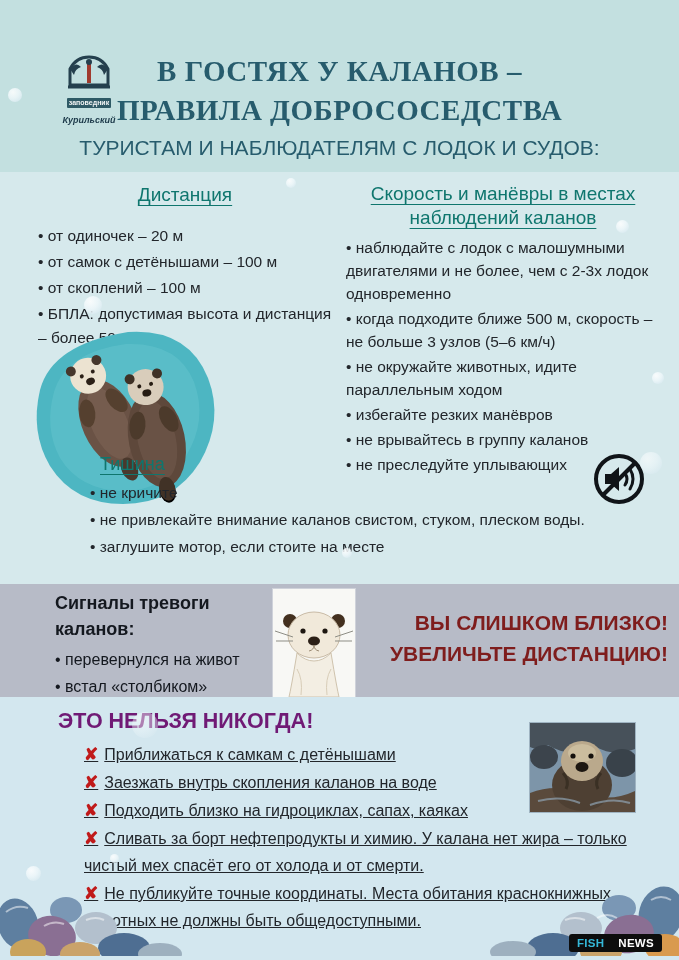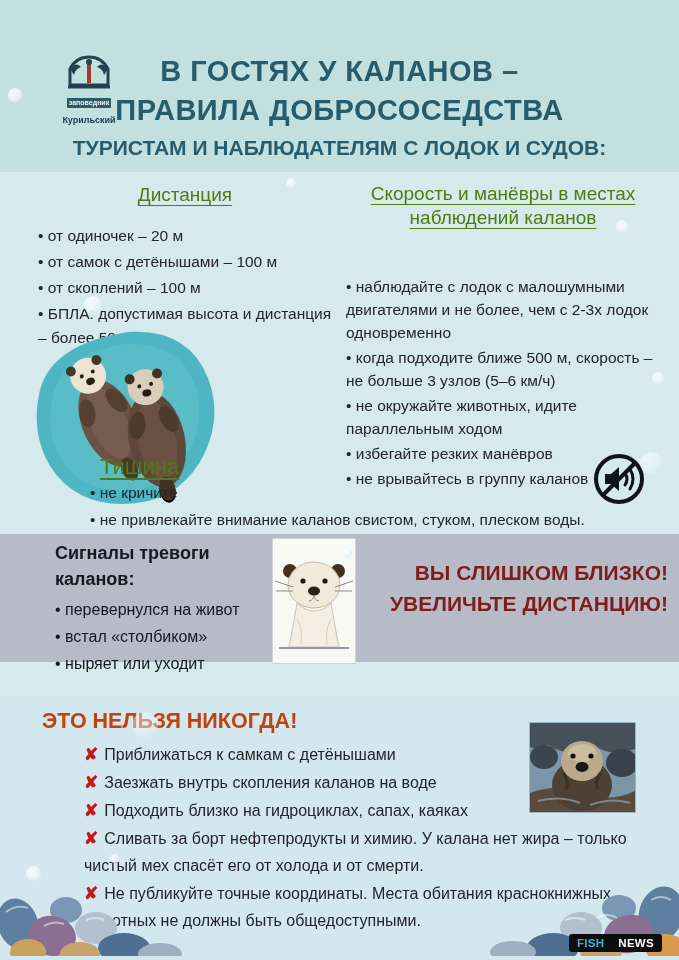--- a/index.html
+++ b/index.html
@@ -2,63 +2,63 @@
 <html><head>
 <meta charset="utf-8">
 <style>
   html,body{margin:0;padding:0;}
   body{font-family:"Liberation Sans",sans-serif;}
   .poster{position:relative;width:679px;height:960px;overflow:hidden;background:#d6e9ec;}
 
   
   .header{position:absolute;left:0;top:0;width:679px;height:172px;background:#c3e0e0;}
   .rules{position:absolute;left:0;top:172px;width:679px;height:391px;background:#d6e9ec;}
-  .alarm-band{position:absolute;left:0;top:534px;width:679px;height:128px;background:#b7bbc7;}
+  .alarm-band{position:absolute;left:0;top:584px;width:679px;height:128px;background:#b7bbc7;}
   .never-sec{position:absolute;left:0;top:697px;width:679px;height:263px;background:#d3e7ef;}
 
   
   .logo{position:absolute;left:52px;top:55px;width:74px;text-align:center;}
   .logo svg{display:block;margin:0 auto;}
   .logo .l1{font-size:7px;font-weight:bold;color:#f2f5f5;background:#2e5a66;padding:1px 2px;border-radius:1px;display:inline-block;line-height:8px;}
-  .logo .l2{font-size:9px;font-weight:bold;color:#1d3a4a;line-height:11px;}
-  .title{position:absolute;left:0;top:52px;width:679px;text-align:center;color:#275c6d;font-size:29px;font-weight:bold;line-height:39px;letter-spacing:.5px;}
-  .subtitle{position:absolute;left:0;top:136px;width:679px;text-align:center;color:#275c6d;font-size:21px;font-weight:bold;}
-
-  
-  .col-head{position:absolute;color:#4d7c0f;font-size:19px;text-align:center;}
+  .logo .l2{font-size:9px;font-weight:bold;color:#1d3a4a;line-height:11px;font-style:italic;}
+  .title{position:absolute;left:0;top:52px;width:679px;text-align:center;color:#275c6d;font-size:29px;font-weight:bold;line-height:39px;letter-spacing:.5px;font-family:Liberation Serif, serif;}
+  .subtitle{position:absolute;left:0;top:136px;width:679px;text-align:center;color:#275c6d;font-size:21px;font-weight:normal;}
+
+  
+  .col-head{position:absolute;color:#0f766e;font-size:19px;text-align:center;}
   .col-head span{text-decoration:underline;text-underline-offset:4px;}
   .blist{margin:0;padding:0;list-style:none;color:#22262b;font-size:15.5px;line-height:24px;}
   .blist li{margin:0 0 2px 0;}
   .blist li::before{content:"• ";}
   #dist-head{left:35px;top:12px;width:300px;}
   #dist-list{position:absolute;left:38px;top:52px;width:302px;}
   #speed-head{left:342px;top:10px;width:322px;line-height:24px;}
-  #speed-list{position:absolute;left:346px;top:64px;width:322px;line-height:23px;margin-top:39px;}
-  #silence-head{left:100px;top:282px;width:90px;text-align:left;font-size:22px;}
+  #speed-list{position:absolute;left:346px;top:64px;width:322px;line-height:23px;}
+  #silence-head{left:100px;top:282px;width:90px;text-align:left;font-size:18px;}
   #silence-list{position:absolute;left:90px;top:308px;width:545px;line-height:25px;}
 
   
   .otters{position:absolute;left:28px;top:156px;}
   
   .approach{position:absolute;left:158px;top:158px;width:140px;height:110px;}
   .approach .lbl{position:absolute;left:44px;top:60px;font-size:15px;font-weight:bold;color:#14181c;white-space:nowrap;}
   .mute{position:absolute;left:592px;top:280px;}
 
   
   .alarm-text{position:absolute;left:55px;top:6px;width:215px;color:#14181f;}
   .alarm-text .h{font-size:18px;font-weight:bold;line-height:26px;}
   .alarm-list{margin:4px 0 0 0;padding:0;list-style:none;font-size:16px;line-height:27px;color:#14181f;}
   .alarm-list li::before{content:"• ";}
   .otter-card{position:absolute;left:273px;top:5px;width:82px;height:124px;background:#f8f8f5;box-shadow:0 0 0 1px #cfd2da;}
   .too-close{position:absolute;left:358px;top:23px;width:310px;text-align:right;color:#7f1d1d;font-size:21px;font-weight:bold;line-height:31px;}
 
   
-  .never-head{position:absolute;left:42px;top:12px;font-size:21.5px;font-weight:bold;color:#c2410c;}
+  .never-head{position:absolute;left:58px;top:12px;font-size:21.5px;font-weight:bold;color:#701a75;}
   .never-list{position:absolute;left:84px;top:44px;width:578px;margin:0;padding:0;list-style:none;font-size:16px;line-height:27px;color:#22262b;}
-  .never-list li{margin-bottom:1px;}
+  .never-list li{margin-bottom:1px;text-decoration:underline;}
   .xmark{color:#c01a1a;font-weight:bold;font-size:17px;margin-right:6px;}
   .otter-photo{position:absolute;left:530px;top:26px;width:105px;height:89px;box-shadow:0 0 0 1px #9fb4c2;}
 
   
   .bubble{position:absolute;border-radius:50%;background:radial-gradient(circle at 35% 30%,#ffffff 0%,#eef7fa 45%,#cfe4ec 100%);opacity:.85;}
   .pebbles{position:absolute;bottom:0;}
   .fishnews{position:absolute;right:17px;bottom:8px;background:#0d0d0d;border-radius:3px;padding:3px 8px;font-size:11.5px;font-weight:bold;letter-spacing:.3px;}
   .fishnews .f{color:#35b8d8;}
   .fishnews .n{color:#ffffff;margin-left:14px;}
 </style>
@@ -102,20 +102,21 @@
     <div class="col-head" id="speed-head">
       <span>Скорость и манёвры в местах</span><br>
       <span>наблюдений каланов</span>
     </div>
     <ul class="blist" id="speed-list">
       <li>наблюдайте с лодок с малошумными двигателями и не более, чем с 2-3х лодок одновременно</li>
       <li>когда подходите ближе 500 м, скорость – не больше 3 узлов (5–6 км/ч)</li>
       <li>не окружайте животных, идите параллельным ходом</li>
       <li>избегайте резких манёвров</li>
       <li>не врывайтесь в группу каланов</li>
+      <li>не преследуйте уплывающих</li>
     </ul>
 
     <div class="otters">
       <svg width="205" height="178" viewBox="0 0 205 178">
         <path d="M100 4 Q160 0 180 50 Q196 92 172 134 Q146 176 95 176 Q46 176 22 138 Q2 104 12 62 Q24 16 100 4 Z" fill="#4db6c2"></path>
         <path d="M98 16 Q150 14 166 54 Q180 92 158 128 Q134 164 94 163 Q52 162 32 130 Q16 100 26 64 Q38 24 98 16 Z" fill="#5fc2cb" opacity=".65"></path>
         <g transform="rotate(-24 78 88)">
           <ellipse cx="78" cy="96" rx="27" ry="46" fill="#6a5245"></ellipse>
           <ellipse cx="78" cy="96" rx="18" ry="38" fill="#7a6152" opacity=".7"></ellipse>
           <circle cx="78" cy="44" r="18" fill="#ece3d1"></circle>

